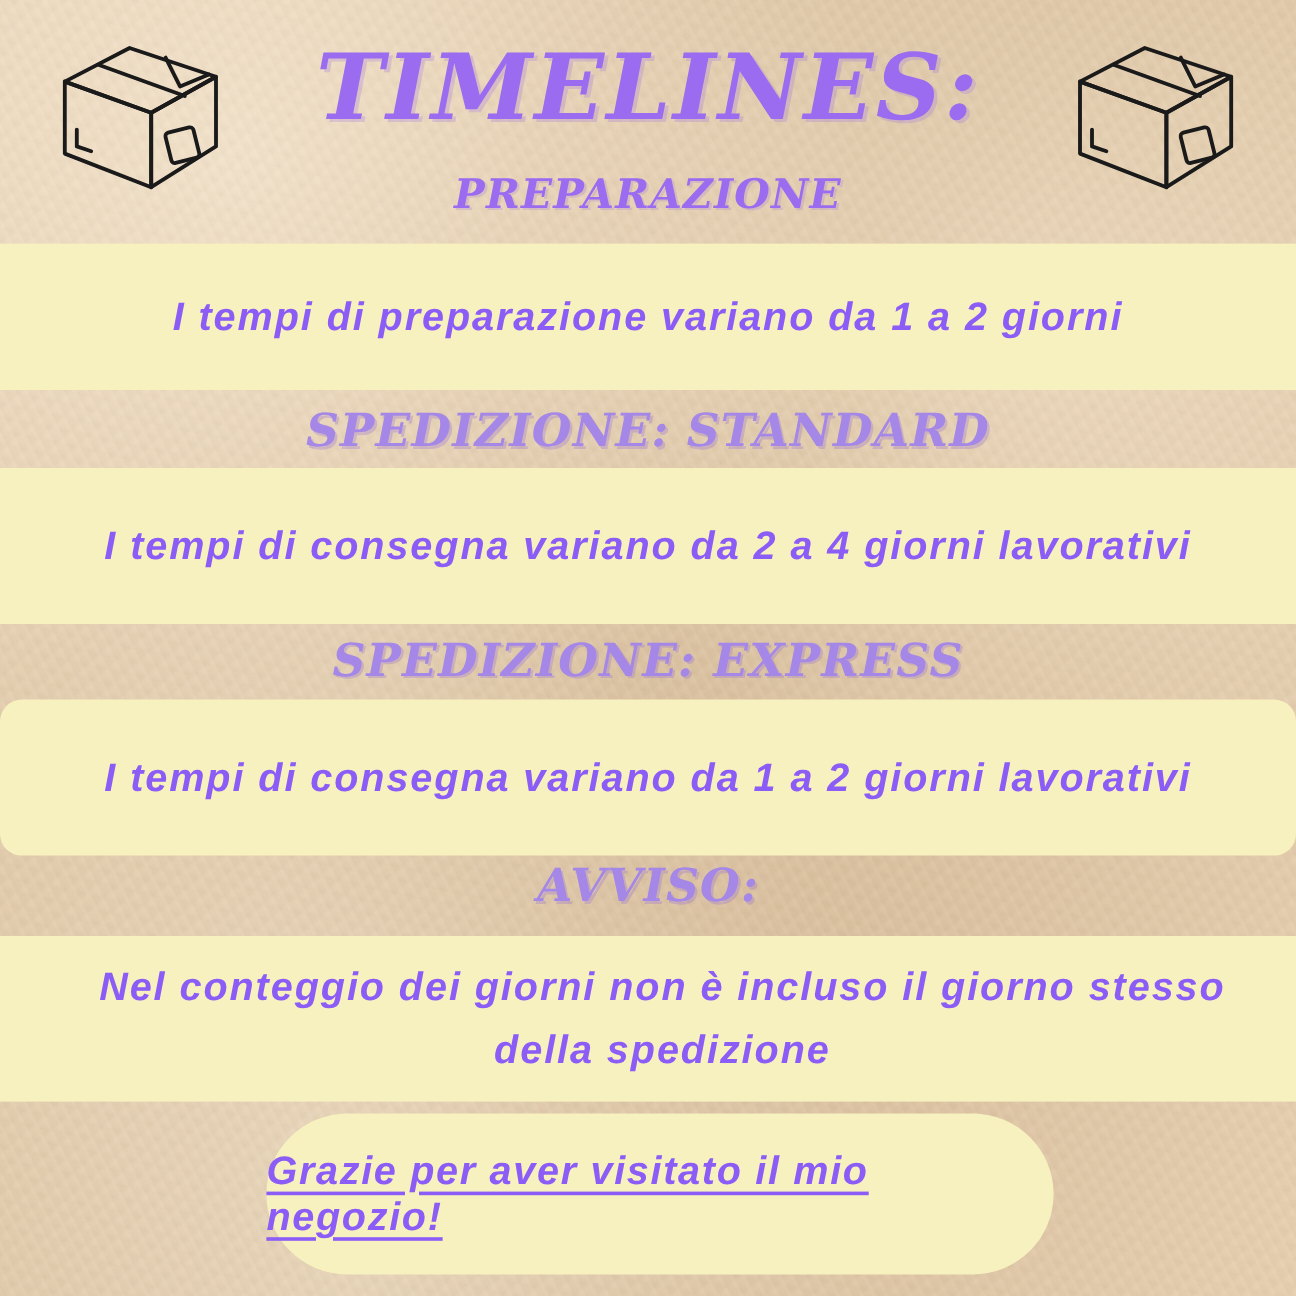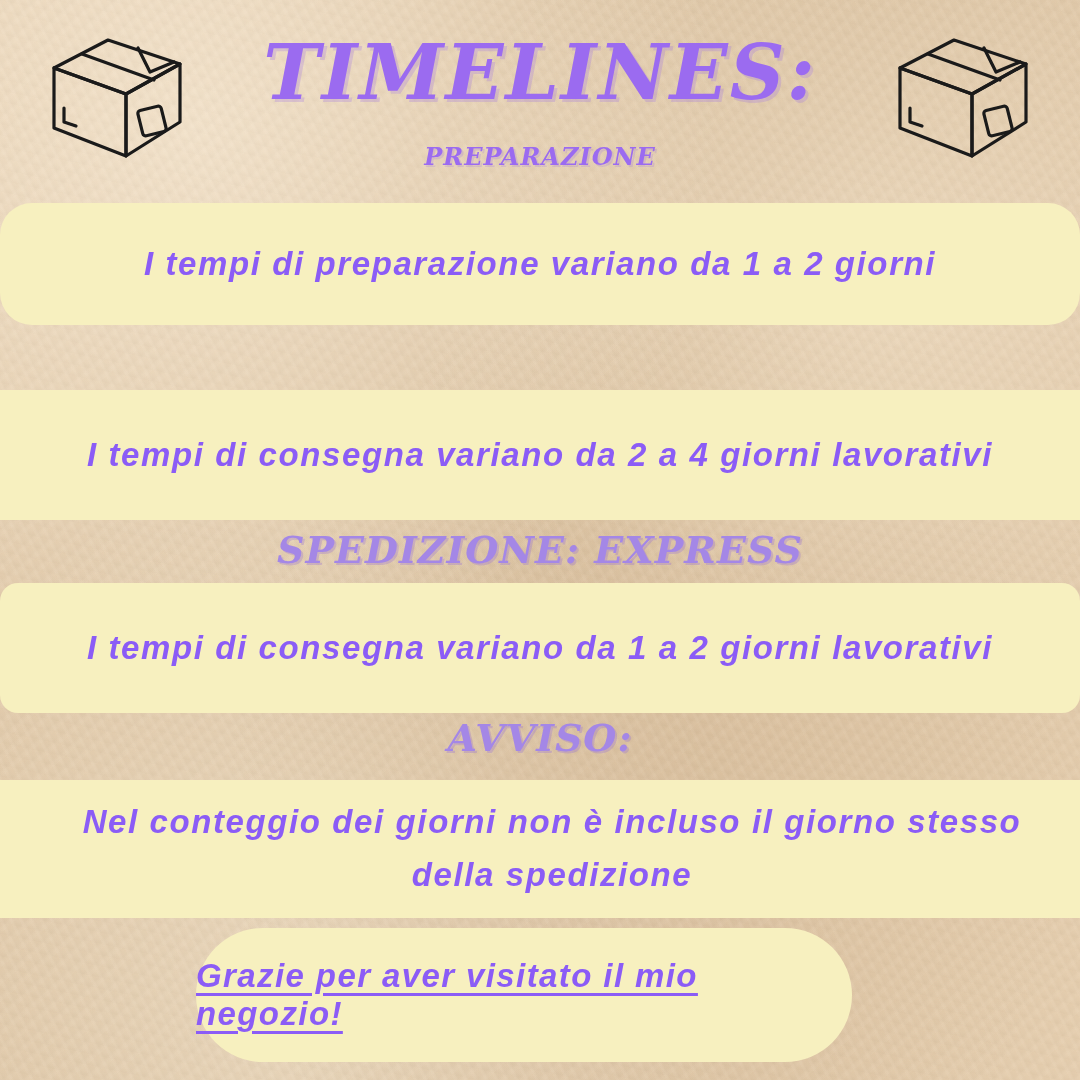--- a/index.html
+++ b/index.html
@@ -83,21 +83,21 @@
   }
 
   #subtitle {
     position: absolute;
     top: 142px;
     left: 0;
     width: 1080px;
     text-align: center;
     font-family: "DejaVu Serif", serif;
     font-weight: 700;
-    font-size: 24px;
+    font-size: 34px;
     letter-spacing: 1px;
     color: #9b6bf0;
     text-shadow: 2px 2px 0 rgba(160,120,225,0.25);
   }
 
   .body-text {
     font-family: "Liberation Sans", sans-serif;
     font-weight: 700;
     font-size: 33px;
     letter-spacing: 1.6px;
@@ -113,32 +113,32 @@
     text-align: center;
     font-family: "DejaVu Serif", serif;
     font-weight: 700;
     font-size: 38px;
     letter-spacing: 1px;
     color: #a487e6;
     text-shadow: 2px 2px 0 rgba(150,110,215,0.30);
   }
 
   
-  #band-prep      { top: 203px; height: 122px; border-radius: 32px; }
+  #band-prep      { top: 203px; height: 122px; }
   #head-standard  { top: 336px; }
   #band-standard  { top: 390px; height: 130px; }
   #head-express   { top: 527px; }
   #band-express   { top: 583px; height: 130px; border-radius: 18px; }
   #head-avviso    { top: 715px; }
   #band-avviso    { top: 780px; height: 138px; padding-left: 12px; }
 
   #thanks-wrap {
     position: absolute;
     top: 928px;
-    left: 196px;
+    left: 222px;
     width: 656px;
     height: 134px;
     background: #f7f0bf;
     border-radius: 68px;
     display: flex;
     align-items: center;
     justify-content: center;
   }
   #thanks-text {
     font-family: "Liberation Sans", sans-serif;
@@ -184,20 +184,21 @@
     </span>
 
     <div id="title">TIMELINES:</div>
     <div id="subtitle">PREPARAZIONE</div>
   </div>
 
   <div class="band" id="band-prep">
     <div class="body-text">I tempi di preparazione variano da 1 a 2 giorni</div>
   </div>
 
+  <div class="section-head" id="head-standard">SPEDIZIONE: STANDARD</div>
   <div class="band" id="band-standard">
     <div class="body-text">I tempi di consegna variano da 2 a 4 giorni lavorativi</div>
   </div>
 
   <div class="section-head" id="head-express">SPEDIZIONE: EXPRESS</div>
   <div class="band" id="band-express">
     <div class="body-text">I tempi di consegna variano da 1 a 2 giorni lavorativi</div>
   </div>
 
   <div class="section-head" id="head-avviso">AVVISO:</div>

